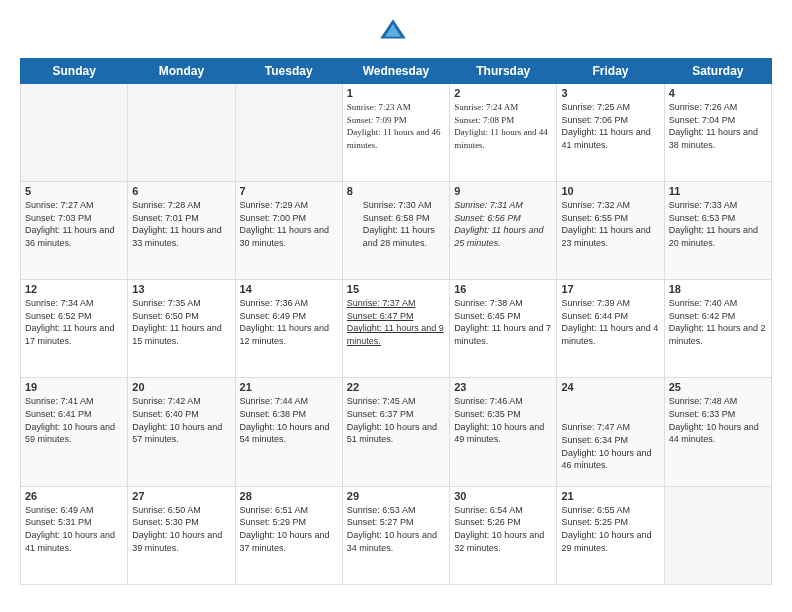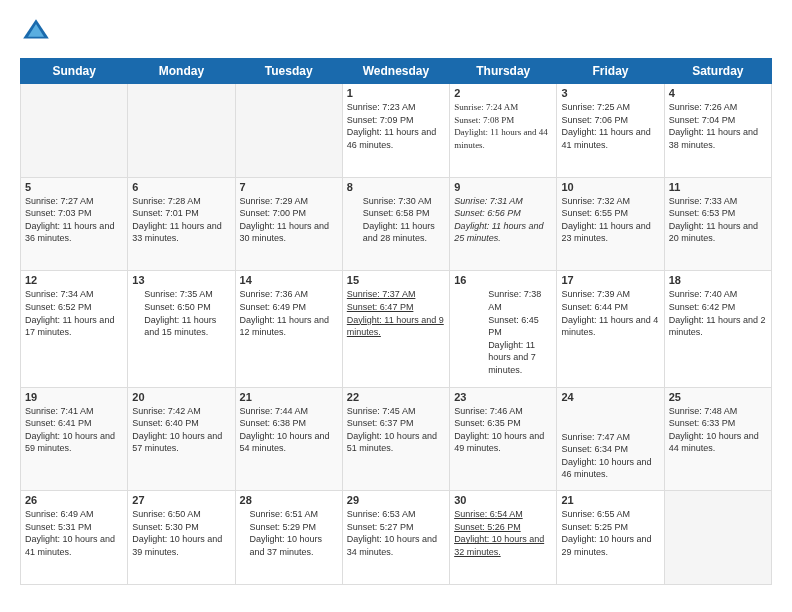--- a/index.html
+++ b/index.html
@@ -9,20 +9,21 @@
       font-family: Arial, sans-serif;
       background: #fff;
       overflow: hidden;
     }
     .page {
       width: 792px;
       height: 597px;
       padding: 16px 20px 12px 20px;
       display: flex;
       flex-direction: column;
+      align-items: center;
     }
     .header {
       display: flex;
       align-items: flex-start;
       justify-content: space-between;
       margin-bottom: 10px;
     }
     .logo {
       display: flex;
       align-items: center;
@@ -136,21 +137,21 @@
           <th>Saturday</th>
         </tr>
     </thead>
     <tbody id="calendar-body">
         <tr>
           <td class="empty"></td>
           <td class="empty"></td>
           <td class="empty"></td>
           <td>
             <div class="day-num">1</div>
-            <div class="cell-text" style="white-space: pre-line;">Sunrise: 7:23 AM
+            <div class="cell-text" style="white-space: pre-line; font-family: Liberation Serif, serif;">Sunrise: 7:23 AM
 Sunset: 7:09 PM
 Daylight: 11 hours and 46 minutes.</div>
           </td>
           <td>
             <div class="day-num">2</div>
             <div class="cell-text" style="white-space: pre-line; font-family: Liberation Serif, serif;">Sunrise: 7:24 AM
 Sunset: 7:08 PM
 Daylight: 11 hours and 44 minutes.</div>
           </td>
           <td>
@@ -212,39 +213,39 @@
         </tr>
         <tr>
           <td>
             <div class="day-num">12</div>
             <div class="cell-text" style="white-space: pre-line;">Sunrise: 7:34 AM
 Sunset: 6:52 PM
 Daylight: 11 hours and 17 minutes.</div>
           </td>
           <td>
             <div class="day-num">13</div>
-            <div class="cell-text" style="white-space: pre-line; margin-left: 12px;">Sunrise: 7:35 AM
+            <div class="cell-text" style="white-space: pre-line;">Sunrise: 7:35 AM
 Sunset: 6:50 PM
 Daylight: 11 hours and 15 minutes.</div>
           </td>
           <td>
             <div class="day-num">14</div>
             <div class="cell-text" style="white-space: pre-line;">Sunrise: 7:36 AM
 Sunset: 6:49 PM
 Daylight: 11 hours and 12 minutes.</div>
           </td>
           <td>
             <div class="day-num">15</div>
             <div class="cell-text" style="white-space: pre-line; text-decoration: underline;">Sunrise: 7:37 AM
 Sunset: 6:47 PM
 Daylight: 11 hours and 9 minutes.</div>
           </td>
           <td>
             <div class="day-num">16</div>
-            <div class="cell-text" style="white-space: pre-line; margin-left: 34px;">Sunrise: 7:38 AM
+            <div class="cell-text" style="white-space: pre-line;">Sunrise: 7:38 AM
 Sunset: 6:45 PM
 Daylight: 11 hours and 7 minutes.</div>
           </td>
           <td>
             <div class="day-num">17</div>
             <div class="cell-text" style="white-space: pre-line;">Sunrise: 7:39 AM
 Sunset: 6:44 PM
 Daylight: 11 hours and 4 minutes.</div>
           </td>
           <td>
@@ -306,33 +307,33 @@
 Daylight: 10 hours and 41 minutes.</div>
           </td>
           <td>
             <div class="day-num">27</div>
             <div class="cell-text" style="white-space: pre-line;">Sunrise: 6:50 AM
 Sunset: 5:30 PM
 Daylight: 10 hours and 39 minutes.</div>
           </td>
           <td>
             <div class="day-num">28</div>
-            <div class="cell-text" style="white-space: pre-line; margin-left: 10px;">Sunrise: 6:51 AM
+            <div class="cell-text" style="white-space: pre-line;">Sunrise: 6:51 AM
 Sunset: 5:29 PM
 Daylight: 10 hours and 37 minutes.</div>
           </td>
           <td>
             <div class="day-num">29</div>
             <div class="cell-text" style="white-space: pre-line;">Sunrise: 6:53 AM
 Sunset: 5:27 PM
 Daylight: 10 hours and 34 minutes.</div>
           </td>
           <td>
             <div class="day-num">30</div>
-            <div class="cell-text" style="white-space: pre-line; text-decoration: underline;">Sunrise: 6:54 AM
+            <div class="cell-text" style="white-space: pre-line;">Sunrise: 6:54 AM
 Sunset: 5:26 PM
 Daylight: 10 hours and 32 minutes.</div>
           </td>
           <td>
             <div class="day-num">21</div>
             <div class="cell-text" style="white-space: pre-line;">Sunrise: 6:55 AM
 Sunset: 5:25 PM
 Daylight: 10 hours and 29 minutes.</div>
           </td>
           <td class="empty"></td>

